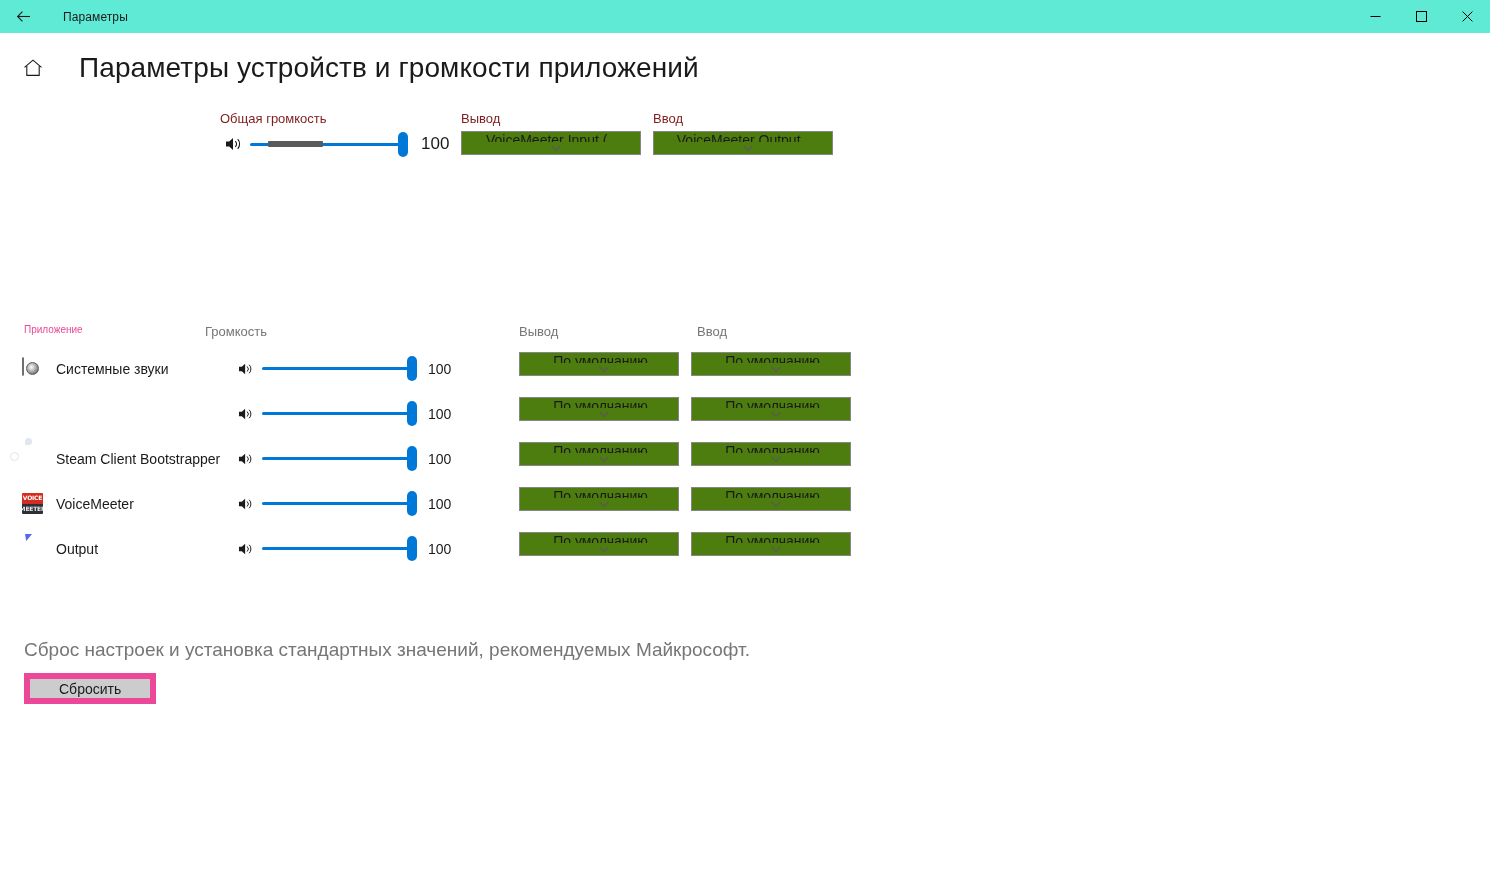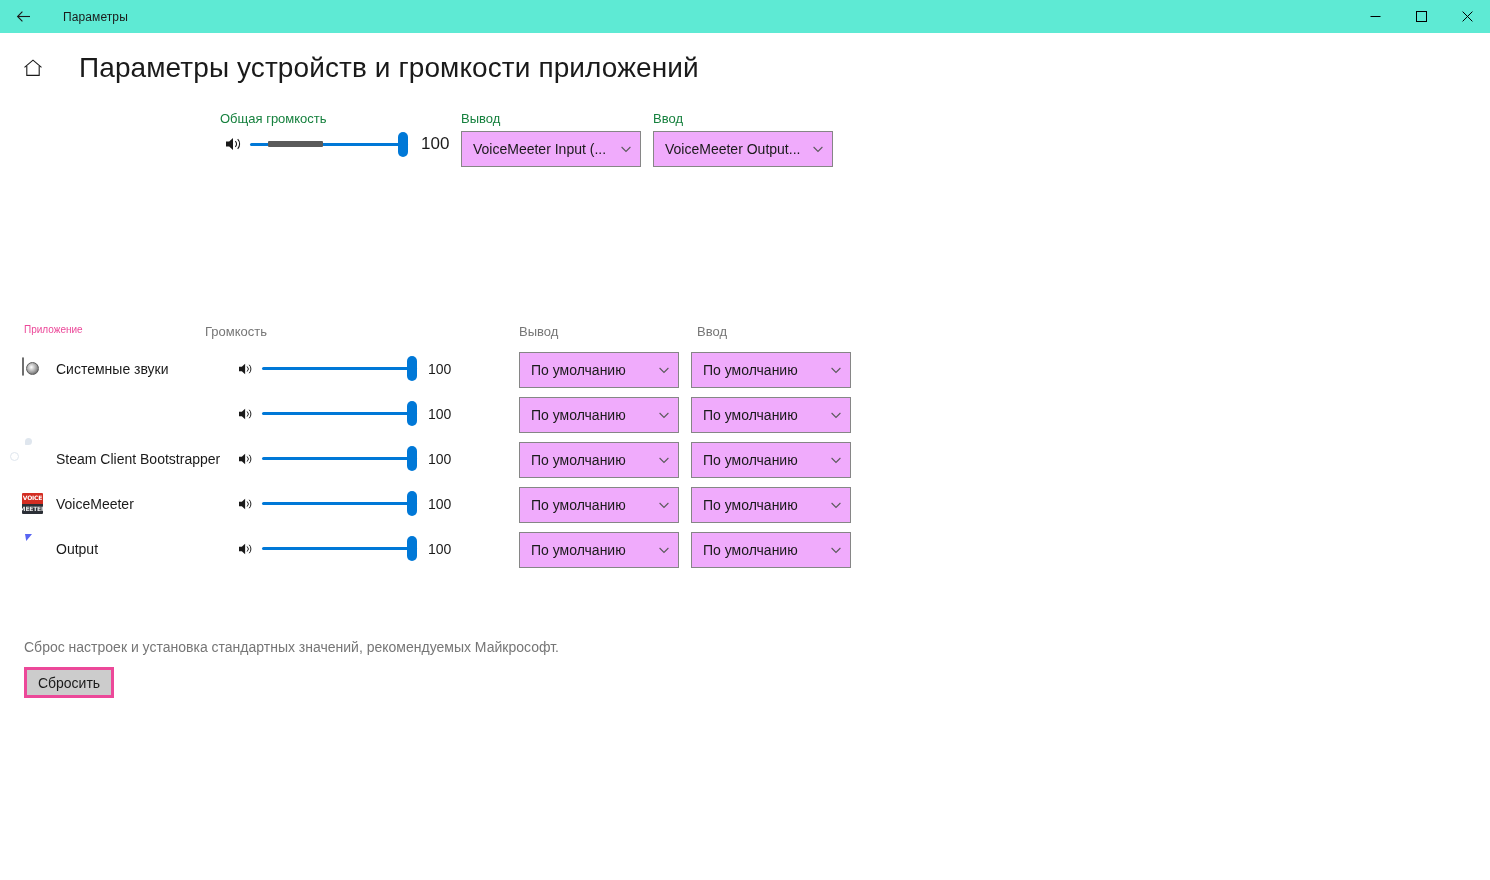--- a/index.html
+++ b/index.html
@@ -65,21 +65,21 @@
   .master-desc {
     position: absolute;
     left: 24px; top: 12px;
     width: 190px;
     font-size: 13px;
     line-height: 18.6px;
     color: #767676;
   }
   .col-label {
     font-size: 13px;
-    color: #15803d;
+    color: #7f1d1d;
   }
   .master-vol-label { position: absolute; left: 220px; top: 0px; }
   .master-slider-row {
     position: absolute; left: 222px; top: 22px;
     display: flex; align-items: center;
   }
   .master-out-label { position: absolute; left: 461px; top: 0px; }
   .master-in-label  { position: absolute; left: 653px; top: 0px; }
   .master-out-combo { position: absolute; left: 461px; top: 20px; width: 180px; }
   .master-in-combo  { position: absolute; left: 653px; top: 20px; width: 180px; }
@@ -126,29 +126,30 @@
   }
   .app-slider-value {
     font-size: 14px;
     color: #1a1a1a;
     margin-left: 11px;
     min-width: 28px;
   }
 
   
   .combo {
-    height: 36px;
+    height: 24px;
     border: 1px solid #868686;
-    background: #f0abfc;
+    background: #4d7c0f;
     display: flex; align-items: center;
     padding: 0 8px 0 11px;
     font-size: 14px;
     color: #1a1a1a;
     white-space: nowrap;
     overflow: hidden;
+    flex-direction: column;
   }
   .combo .combo-text { flex: 1 1 auto; overflow: hidden; text-overflow: ellipsis; }
   .combo .chev { flex: 0 0 auto; color: #5a5a5a; display: flex; align-items: center; margin-left: 6px; }
 
   
   .applist { position: relative; margin-top: 13px; }
   .applist-headers { position: relative; height: 22px; }
   .h-app  { position: absolute; left: 24px;  font-size: 10px; color: #ec4899; }
   .h-vol  { position: absolute; left: 205px; font-size: 13px; color: #767676; }
   .h-out  { position: absolute; left: 519px; font-size: 13px; color: #767676; }
@@ -273,28 +274,28 @@
   .dc-tail {
     position: absolute;
     left: 3px; bottom: -3px;
     width: 7px; height: 7px;
     background: #5865f2;
     clip-path: polygon(0 0, 100% 0, 18% 100%);
   }
 
   
   .reset-block { position: absolute; left: 24px; top: 639px; }
-  .reset-desc { font-size: 14px; color: #767676; }
+  .reset-desc { font-size: 19px; color: #767676; }
   .reset-btn {
     margin-top: 12px;
     min-width: 90px;
     height: 31px;
-    padding: 0 8px;
+    padding: 0 29px;
     background: #cccccc;
-    border: 3px solid #ec4899;
+    border: 6px solid #ec4899;
     font-family: "Liberation Sans", sans-serif;
     font-size: 14px;
     color: #1a1a1a;
     cursor: pointer;
   }
 </style>
 </head>
 <body>
 
 <div class="titlebar">

